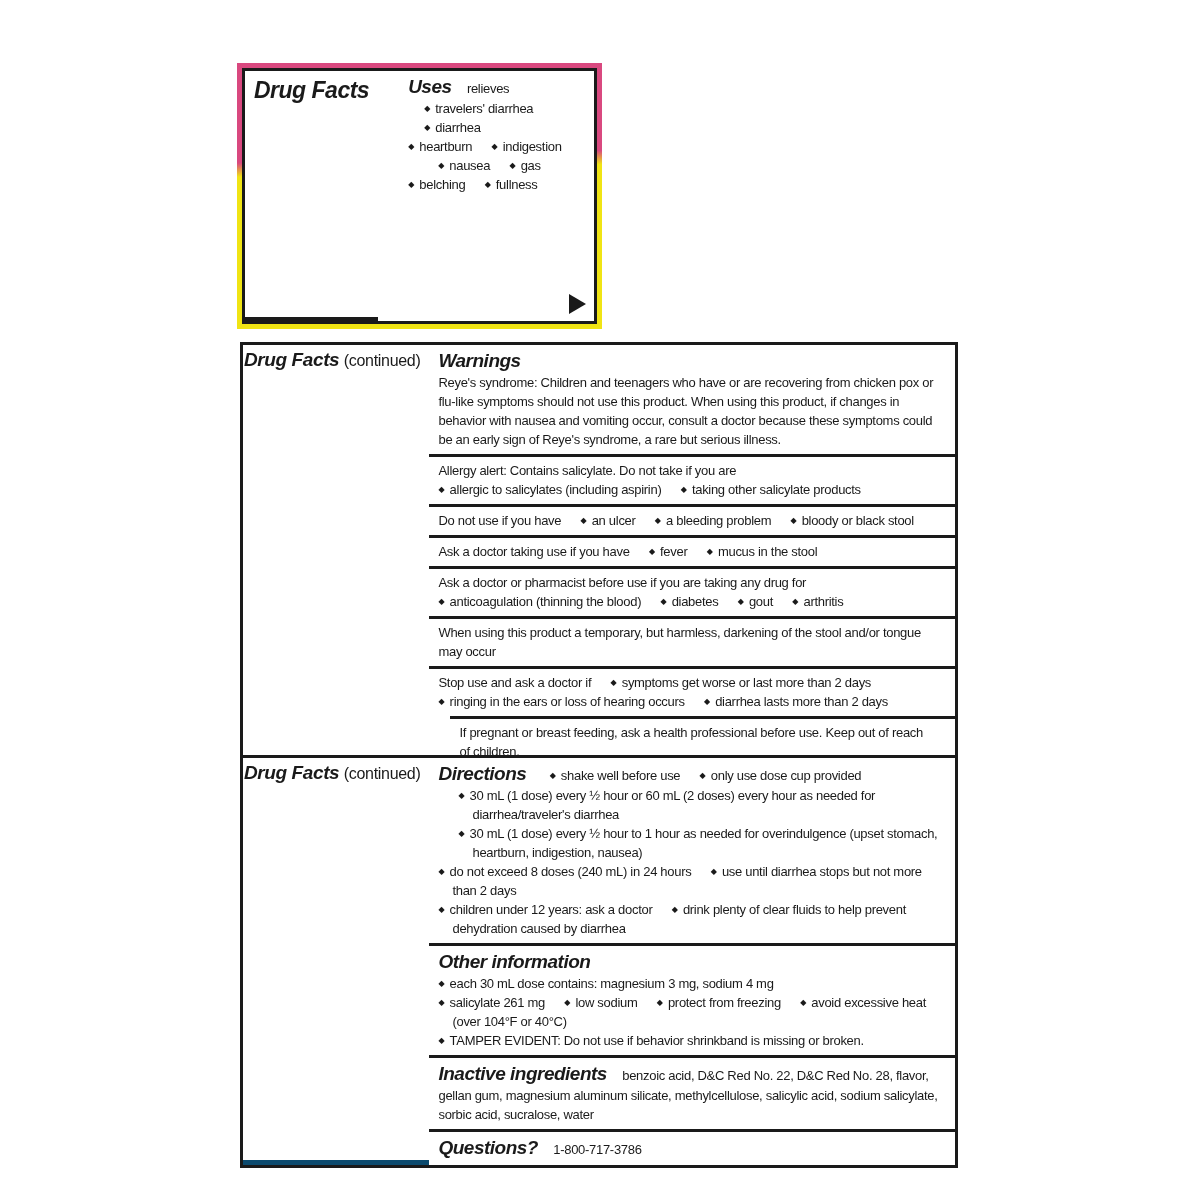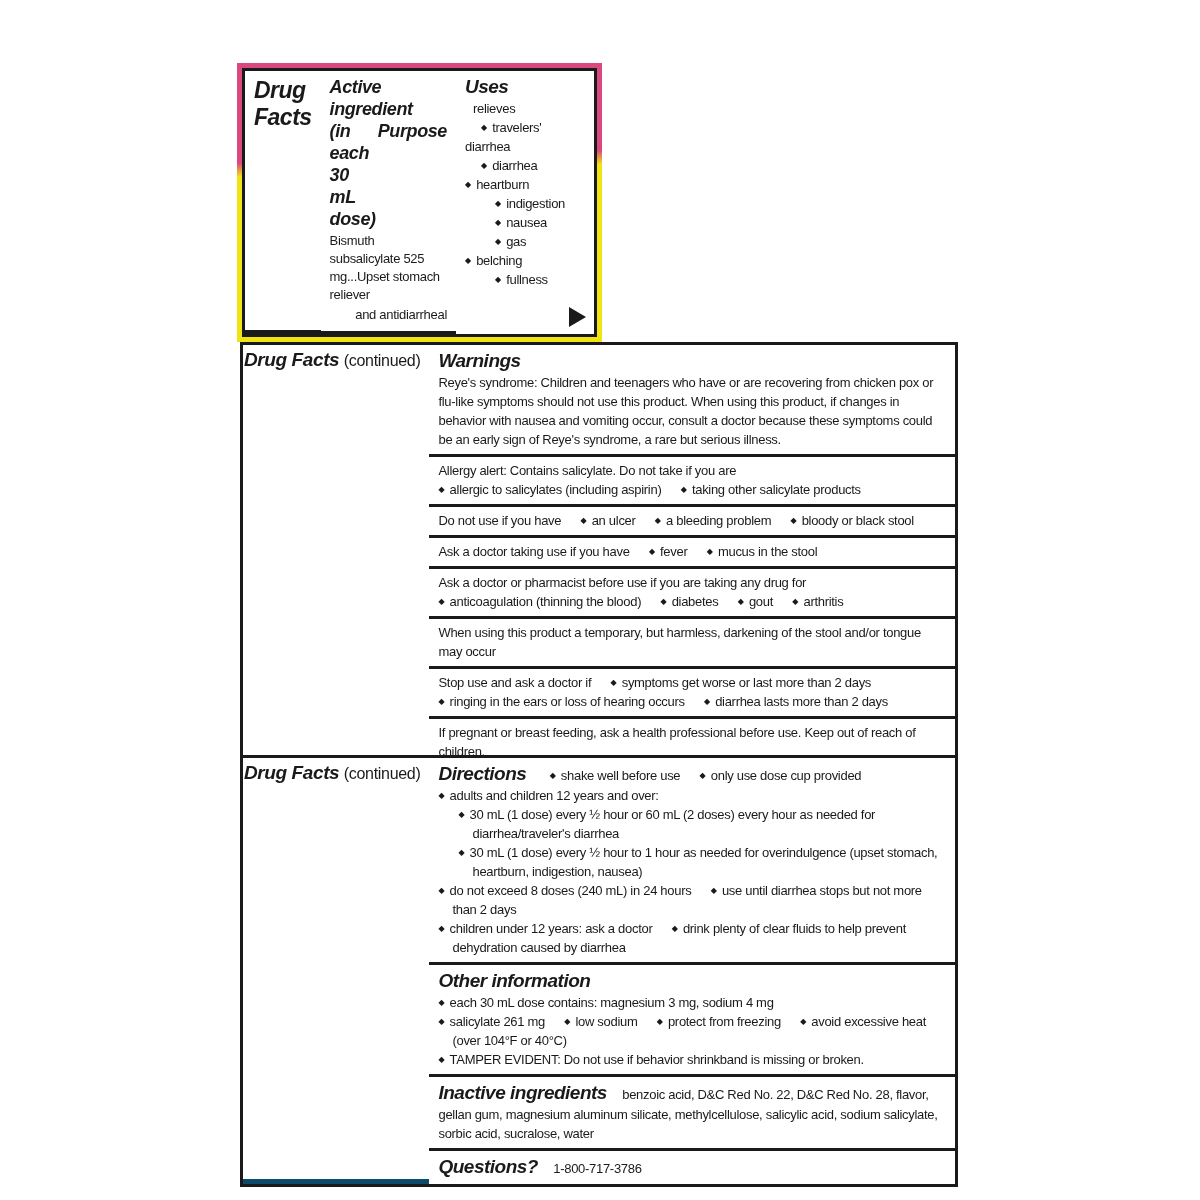--- a/index.html
+++ b/index.html
@@ -60,44 +60,35 @@
   .line.indent { margin-left:20px; }
   .seg.b { font-weight:normal; }
   .seg.h {
     font-size:19px; font-weight:bold; font-style:italic; letter-spacing:-0.5px;
     line-height:24px; padding-right:4px;
   }
   .seg.gap { margin-left:8px; }
   .seg.gapb { margin-left:16px; }
   .diamond { font-size:8px; vertical-align:2px; margin-right:5px; letter-spacing:0; }
 
-  .section.has-arrow { position:relative; padding-right:29px; }
+  .section.has-arrow { position:relative; padding-right:29px;margin-left:21px; }
   .arrow {
     position:absolute; right:8px; bottom:7px;
     width:0; height:0;
     border-top:10px solid transparent;
     border-bottom:10px solid transparent;
     border-left:17px solid #1a1a1a;
   }
 </style>
 </head>
 <body>
 
 <div class="top-wrap">
   <div class="panel">
     <div class="top-title">Drug Facts</div>
-    <div class="active-sec">
-      <div class="ai-h1">Active ingredient</div>
-      <div class="ai-row">
-        <span class="ai-h2l">(in each 30 mL dose)</span>
-        <span class="ai-h2r">Purpose</span>
-      </div>
-      <div class="ai-body">Bismuth subsalicylate 525 mg...Upset stomach reliever</div>
-      <div class="ai-body ai-body2">and antidiarrheal</div>
-    </div>
     <div class="sections">
         <div class="section has-arrow">
           <div class="line"><span class="seg h">Uses</span> <span class="seg gap">relieves</span> <span class="seg gapb"><span class="diamond">◆</span>travelers' diarrhea</span> <span class="seg gapb"><span class="diamond">◆</span>diarrhea</span> </div>
           <div class="line hang"><span class="seg"><span class="diamond">◆</span>heartburn</span> <span class="seg gapb"><span class="diamond">◆</span>indigestion</span> <span class="seg gapb"><span class="diamond">◆</span>nausea</span> <span class="seg gapb"><span class="diamond">◆</span>gas</span> </div>
           <div class="line hang"><span class="seg"><span class="diamond">◆</span>belching</span> <span class="seg gapb"><span class="diamond">◆</span>fullness</span> </div>
           <span class="arrow"></span>
         </div>
       </div>
   </div>
 </div>
@@ -145,21 +136,20 @@
 
 <div class="big-panel bot-panel">
   <div class="panel">
     <div class="panel-header">
       <span class="hdr-title">Drug Facts</span>
       <span class="hdr-suffix">(continued)</span>
     </div>
     <div class="sections">
         <div class="section">
           <div class="line"><span class="seg h">Directions</span> <span class="seg gap gapb"><span class="diamond">◆</span>shake well before use</span> <span class="seg gapb"><span class="diamond">◆</span>only use dose cup provided</span> </div>
-          <div class="line hang"><span class="seg"><span class="diamond">◆</span>adults and children 12 years and over:</span> </div>
           <div class="line indent hang"><span class="seg"><span class="diamond">◆</span>30 mL (1 dose) every ½ hour or 60 mL (2 doses) every hour as needed for diarrhea/traveler's diarrhea</span> </div>
           <div class="line indent hang"><span class="seg"><span class="diamond">◆</span>30 mL (1 dose) every ½ hour to 1 hour as needed for overindulgence (upset stomach, heartburn, indigestion, nausea)</span> </div>
           <div class="line hang"><span class="seg"><span class="diamond">◆</span>do not exceed 8 doses (240 mL) in 24 hours</span> <span class="seg gapb"><span class="diamond">◆</span>use until diarrhea stops but not more than 2 days</span> </div>
           <div class="line hang"><span class="seg"><span class="diamond">◆</span>children under 12 years: ask a doctor</span> <span class="seg gapb"><span class="diamond">◆</span>drink plenty of clear fluids to help prevent dehydration caused by diarrhea</span> </div>
         </div>
         <div class="section">
           <div class="line"><span class="seg h">Other information</span> </div>
           <div class="line hang"><span class="seg b"><span class="diamond">◆</span>each 30 mL dose contains:</span> <span class="seg"> magnesium 3 mg, sodium 4 mg</span> </div>
           <div class="line hang"><span class="seg"><span class="diamond">◆</span>salicylate 261 mg</span> <span class="seg gapb"><span class="diamond">◆</span>low sodium</span> <span class="seg gapb"><span class="diamond">◆</span>protect from freezing</span> <span class="seg gapb"><span class="diamond">◆</span>avoid excessive heat (over 104°F or 40°C)</span> </div>
           <div class="line hang"><span class="seg b"><span class="diamond">◆</span>TAMPER EVIDENT:</span> <span class="seg"> Do not use if behavior shrinkband is missing or broken.</span> </div>

